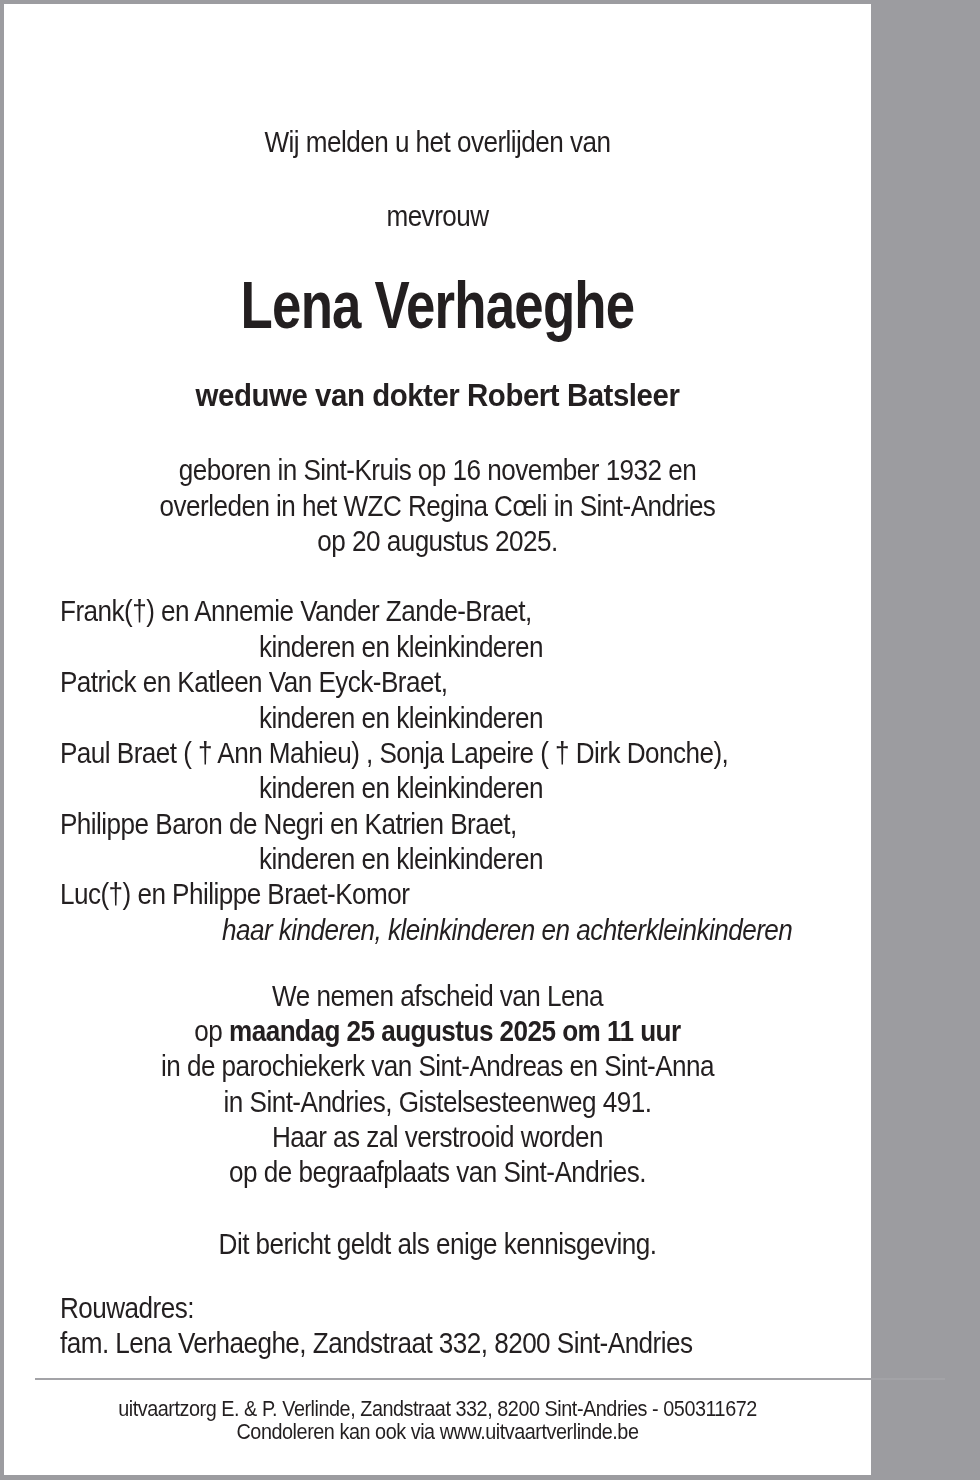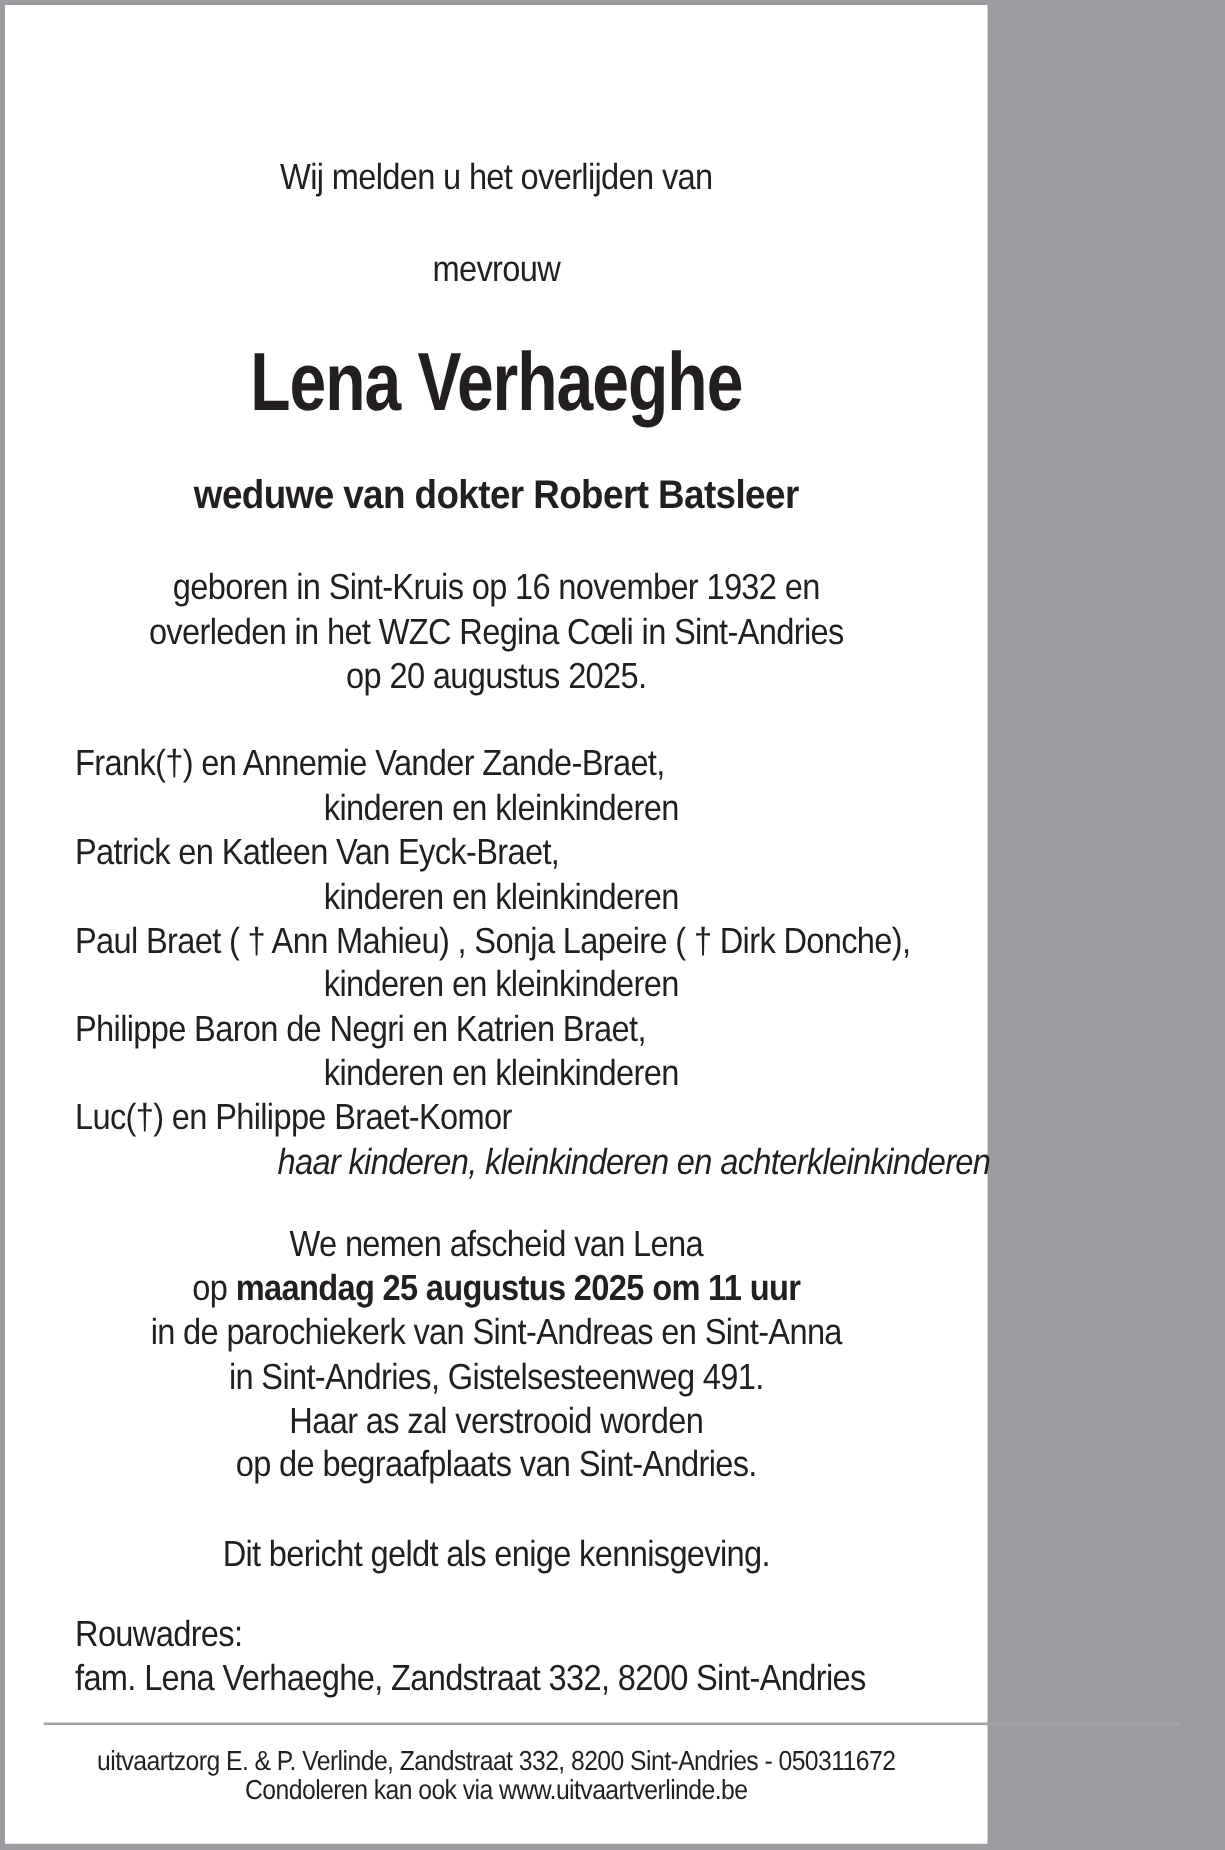--- a/index.html
+++ b/index.html
@@ -7,21 +7,21 @@
       width: 980px; height: 1480px;
       background: #9c9ca0;
       position: relative;
       overflow: hidden;
       font-family: "Liberation Sans", sans-serif;
       color: #231f20;
     }
     .page {
       position: absolute;
       left: 4px; top: 4px;
-      width: 786px; height: 1471px;
+      width: 867px; height: 1471px;
       background: #ffffff;
     }
     .line {
       position: absolute;
       left: 0; right: 0;
       white-space: nowrap;
       font-size: 29px;
       line-height: 36px;
       letter-spacing: -0.6px;
       transform-origin: center;

